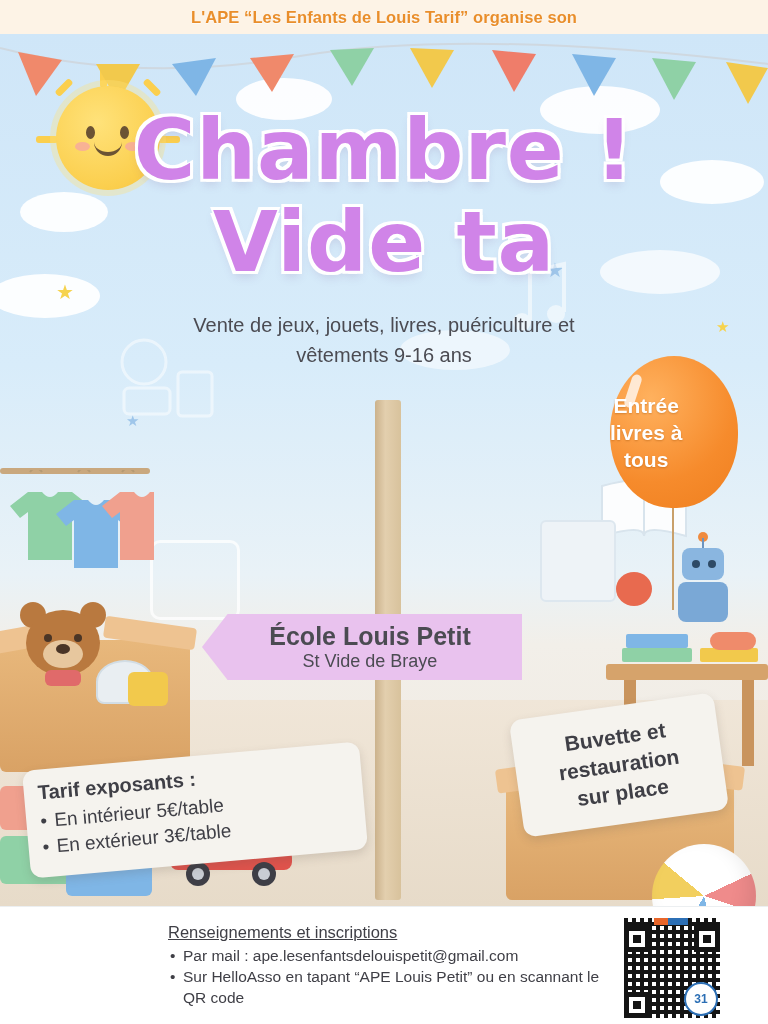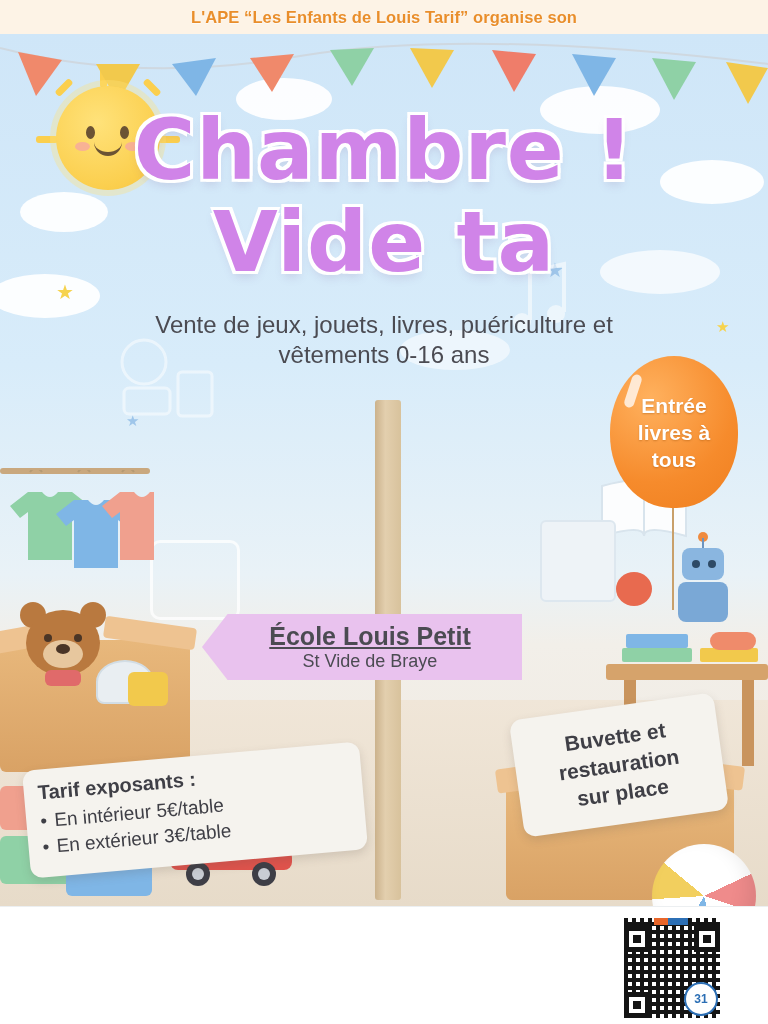--- a/index.html
+++ b/index.html
@@ -102,21 +102,21 @@
     text-shadow:
       3px 3px 0 #ffffff,
       -3px 3px 0 #ffffff,
       3px -3px 0 #ffffff,
       -3px -3px 0 #ffffff,
       0 6px 10px rgba(120,90,150,.18);
   }
   .subtitle {
     position: absolute; top: 310px; left: 0; width: 768px;
     text-align: center; z-index: 20;
-    color: #4b4b52; font-size: 24px; line-height: 30px;
+    color: #4b4b52; font-size: 20px; line-height: 30px;
   }
 
   
   .post {
     position: absolute; left: 375px; top: 400px; width: 26px; height: 500px;
     background: linear-gradient(90deg,#cbb28c,#e3cfae 40%,#d8c29c 100%);
     border-radius: 3px; z-index: 15;
   }
   .sign {
     position: absolute; z-index: 18;
@@ -134,30 +134,30 @@
     font-size: 27px; font-weight: bold; padding-left: 18px;
   }
   #sign-hours {
     left: 292px; top: 516px; width: 312px; height: 58px;
     font-size: 27px; font-weight: bold; padding-right: 18px;
   }
   #sign-place {
     left: 202px; top: 614px; width: 320px; height: 66px;
     flex-direction: column; padding-left: 16px;
   }
-  #sign-place .l1 { font-size: 25px; font-weight: bold; line-height: 27px; text-decoration: underline; }
+  #sign-place .l1 { font-size: 25px; font-weight: bold; line-height: 27px; }
   #sign-place .l2 { font-size: 18px; line-height: 22px; }
 
   
   .balloon {
     position: absolute; left: 610px; top: 356px; width: 128px; height: 152px;
     background: radial-gradient(circle at 32% 28%, #ffb15e, #f68b2c 60%, #ef7f1f 100%);
     border-radius: 50% 50% 48% 48%;
     z-index: 18;
-    display: flex; align-items: center; justify-content: center;
+    display: flex; align-items: center; justify-content: flex-start;
   }
   .balloon .txt {
     color: #ffffff; font-weight: bold; font-size: 21px; line-height: 27px;
     text-align: center; text-shadow: 0 1px 2px rgba(140,70,0,.35);
   }
   .balloon .shine {
     position: absolute; left: 18px; top: 18px; width: 10px; height: 34px;
     background: rgba(255,255,255,.75); border-radius: 6px; transform: rotate(18deg);
   }
   .balloon-string {
@@ -456,21 +456,21 @@
     <div class="flap" style="left:126px; top:-20px; width:112px; height:24px; transform:rotate(7deg);"></div>
   </div>
   <div class="beachball"></div>
 
   <div class="title">
     <div class="line">Chambre !</div>
     <div class="line">Vide ta</div>
   </div>
   <div class="subtitle">
     <div>Vente de jeux, jouets, livres, puériculture et</div>
-    <div>vêtements 0-16 ans</div>
+    <div>vêtements 9-16 ans</div>
   </div>
 
   <div class="post"></div>
   <div class="sign left" id="sign-place">
     <span class="l1">École Louis Petit</span>
     <span class="l2">St Vide de Braye</span>
   </div>
 
   <div class="balloon-string"></div>
   <div class="balloon">
@@ -493,20 +493,27 @@
   <div class="card" id="card-buvette">
     <div class="txt">
       <span>Buvette et</span><br>
       <span>restauration</span><br>
       <span>sur place</span>
     </div>
   </div>
 
   <div class="footer">
 
+    <div class="footer-text">
+      <div class="hd">Renseignements et inscriptions</div>
+      <ul>
+        <li>Par mail : ape.lesenfantsdelouispetit@gmail.com</li>
+        <li>Sur HelloAsso en tapant “APE Louis Petit” ou en scannant le QR code</li>
+      </ul>
+    </div>
   </div>
 
   <div class="qr">
     <span class="topbar"></span>
     <span class="pat" style="left:0;  top:8px;">
         <i></i>
       </span>
     <span class="pat" style="right:0; top:8px;">
         <i></i>
       </span>

